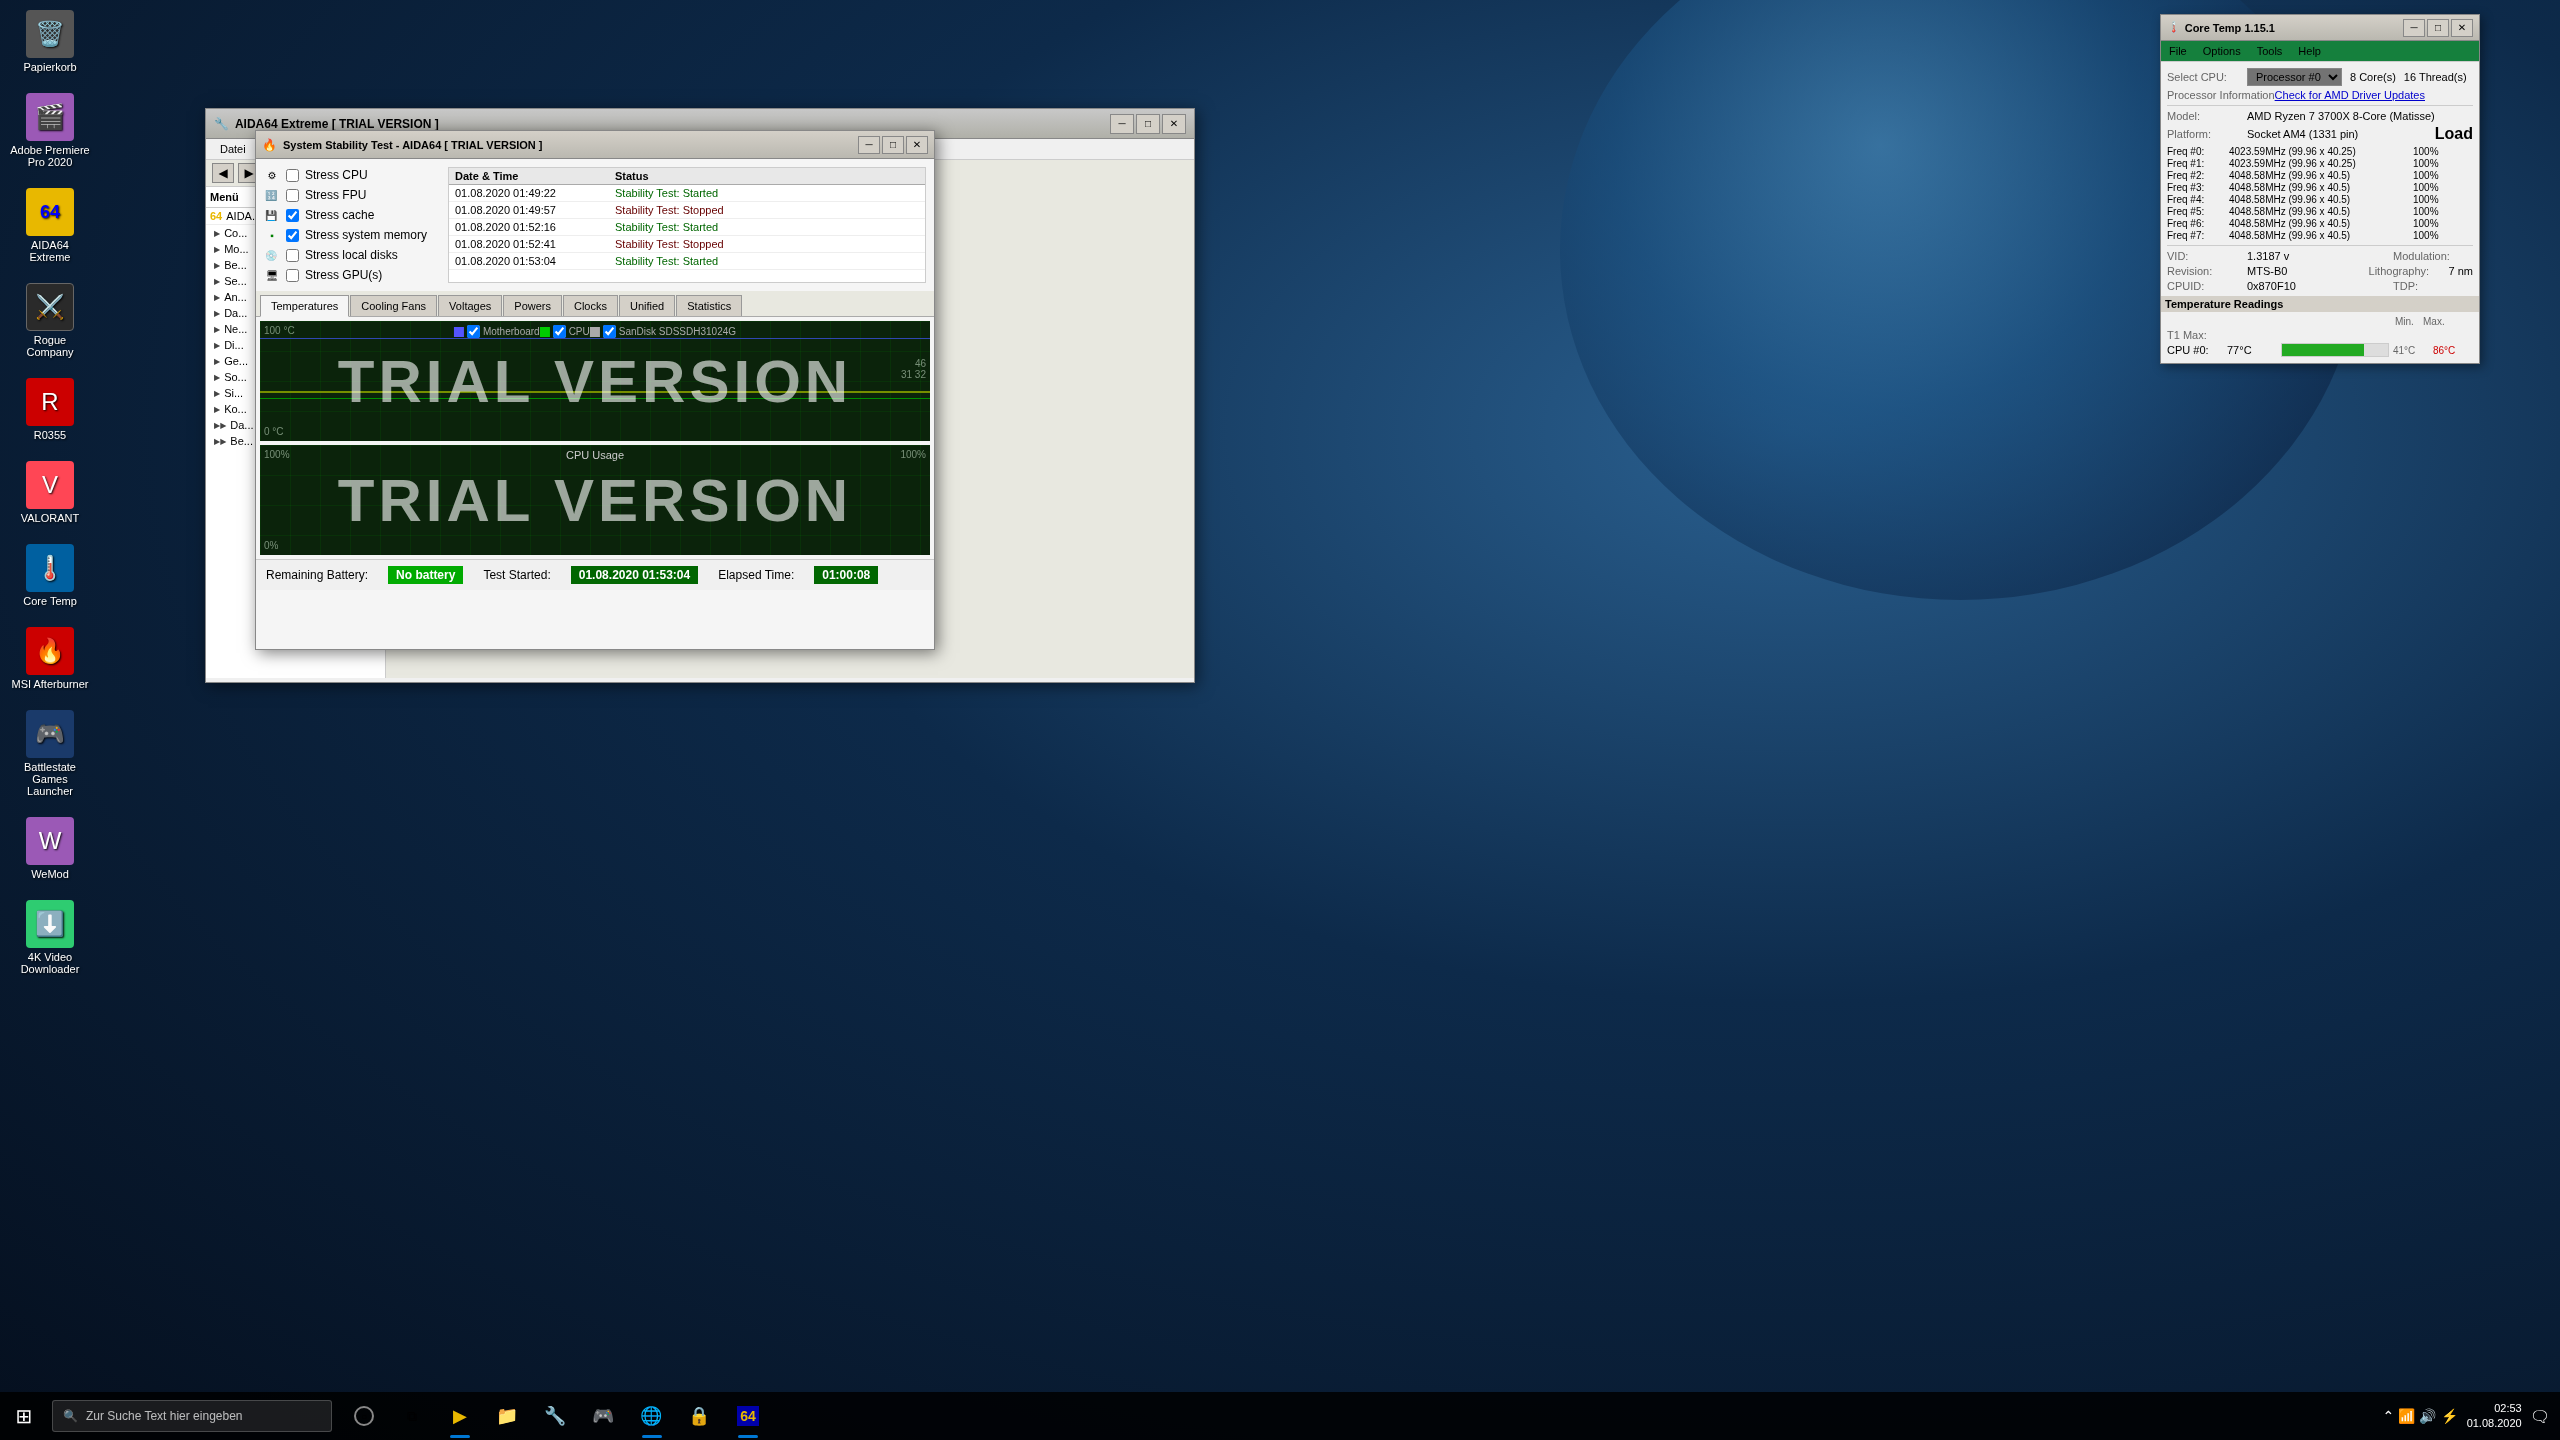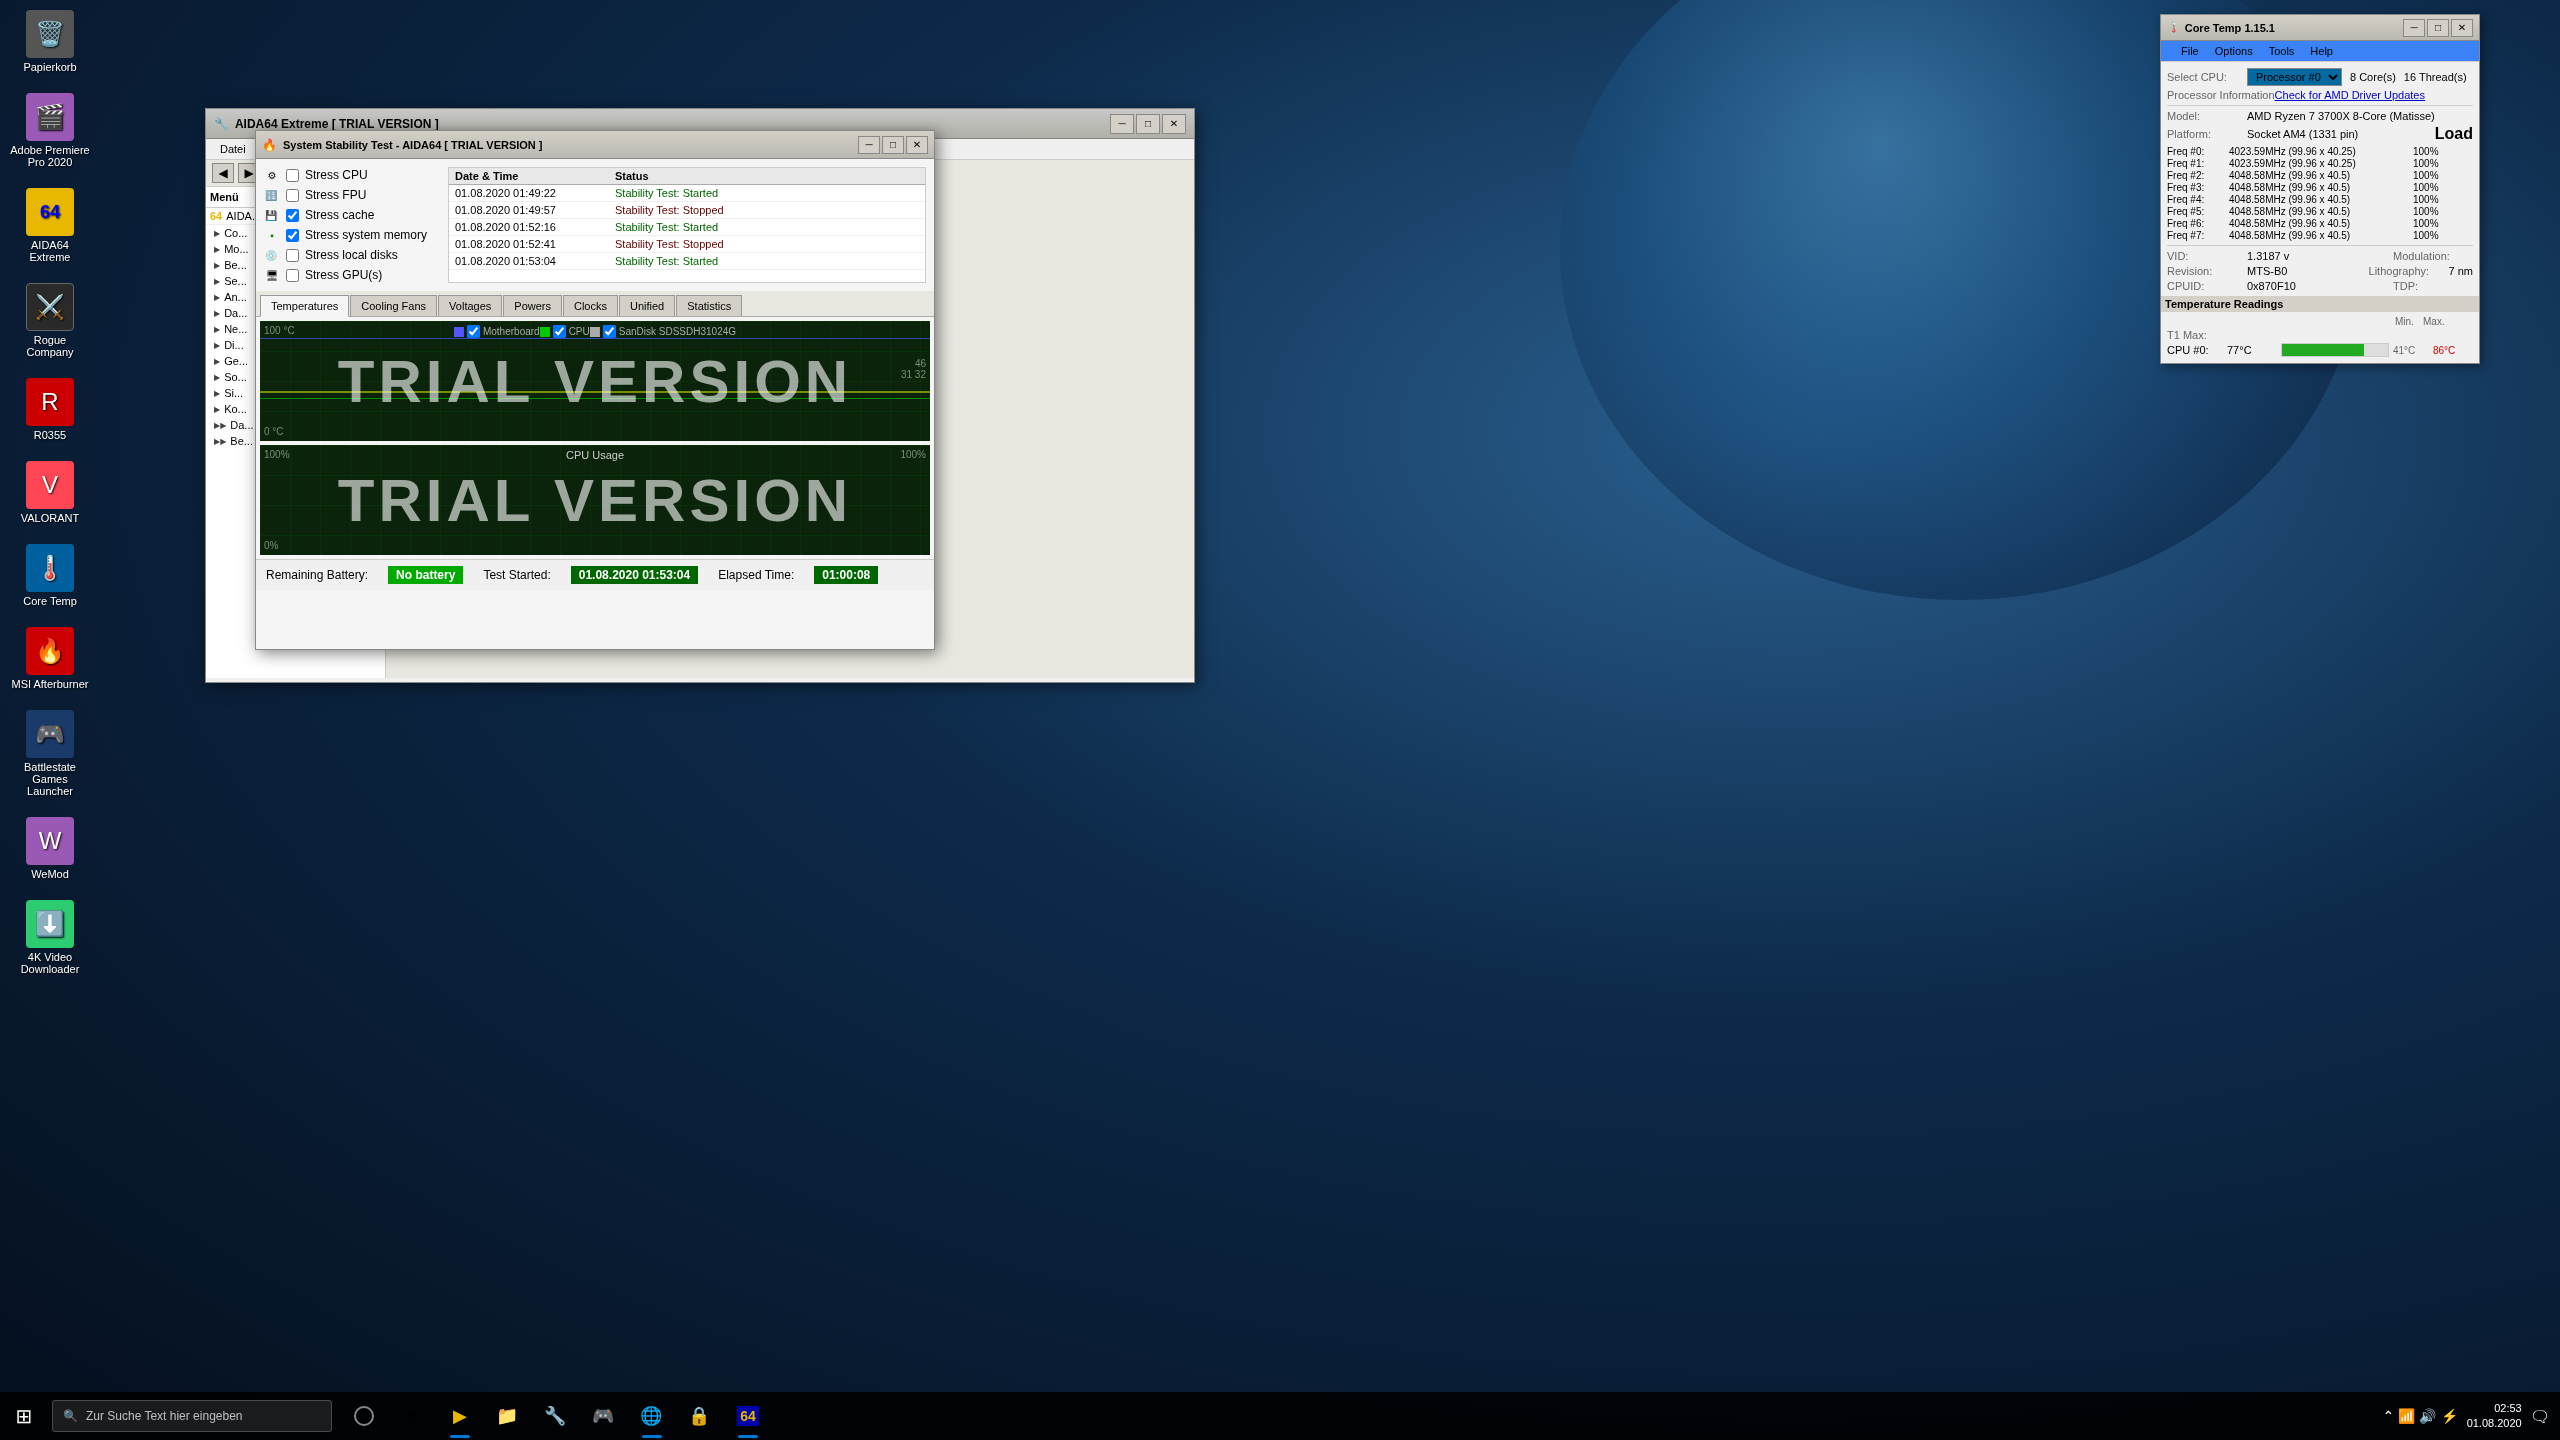--- a/index.html
+++ b/index.html
@@ -466,22 +466,22 @@
     .coretemp-title {
       flex: 1;
       font-size: 11px;
       font-weight: bold;
       color: #000;
     }
     .ct-menu-bar {
       display: flex;
       gap: 0;
       border-bottom: 1px solid #ccc;
-      background: #3b82f6;
-      padding: 2px 12px;
+      background: #15803d;
+      padding: 2px 0;
     }
     .ct-menu-item {
       padding: 2px 8px;
       font-size: 11px;
       cursor: pointer;
       color: #000;
     }
     .ct-body {
       padding: 6px;
     }
@@ -506,21 +506,21 @@
       cursor: pointer;
     }
     .ct-divider {
       border-top: 1px solid #ccc;
       margin: 4px 0;
     }
     .ct-cpu-select {
       border: 1px solid #888;
       padding: 1px 4px;
       font-size: 11px;
-      background: #0369a1;
+      background: #737373;
     }
     .freq-row {
       display: grid;
       grid-template-columns: 60px 1fr 60px;
       gap: 2px;
       font-size: 10px;
       margin-bottom: 1px;
       align-items: center;
     }
     .ct-section-title {

